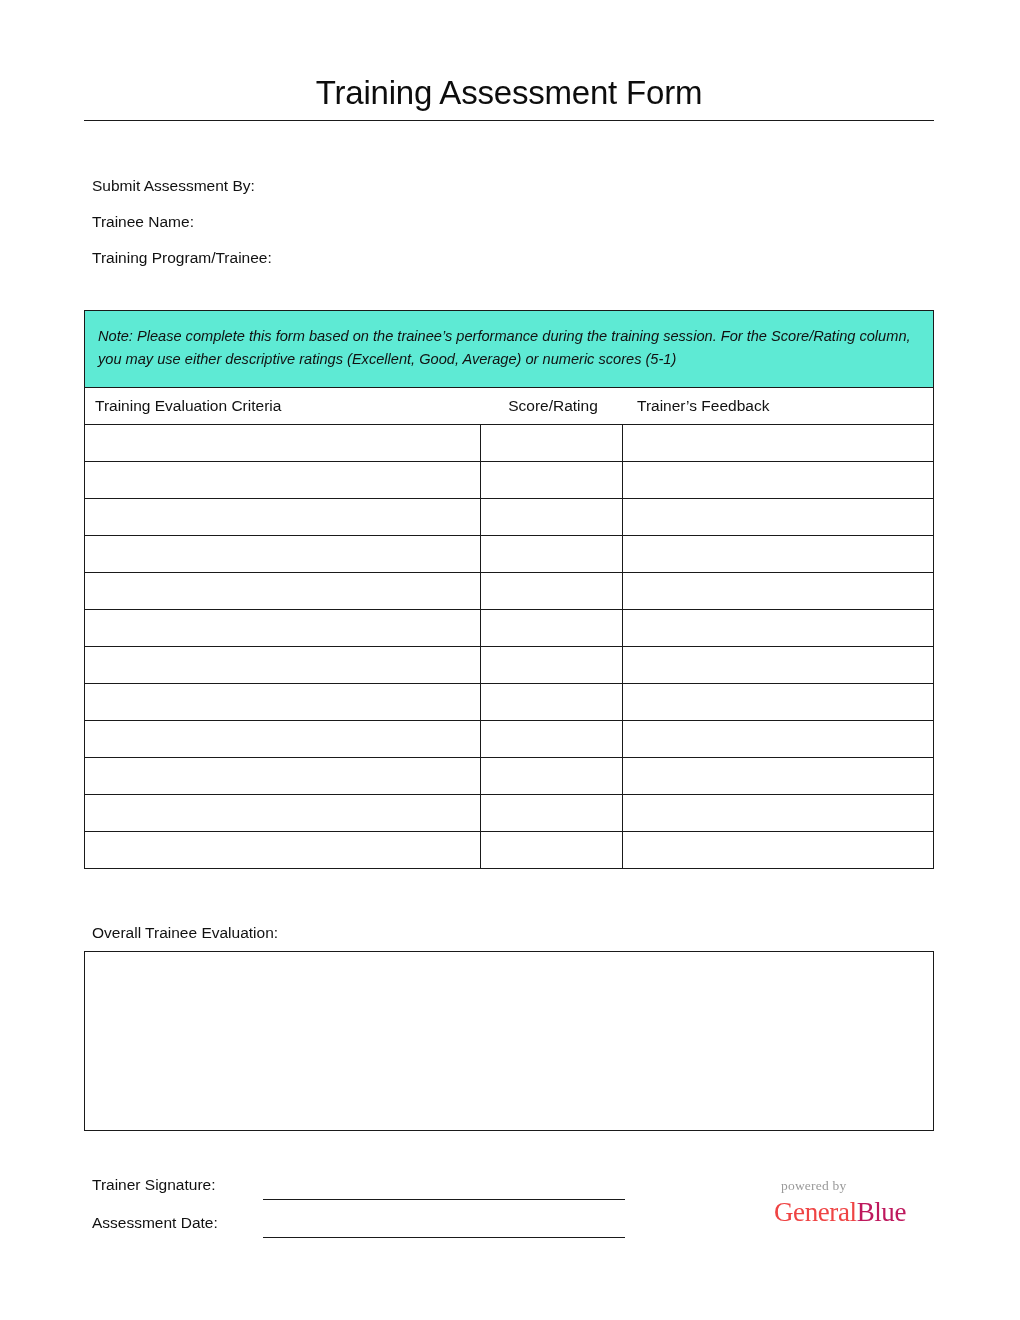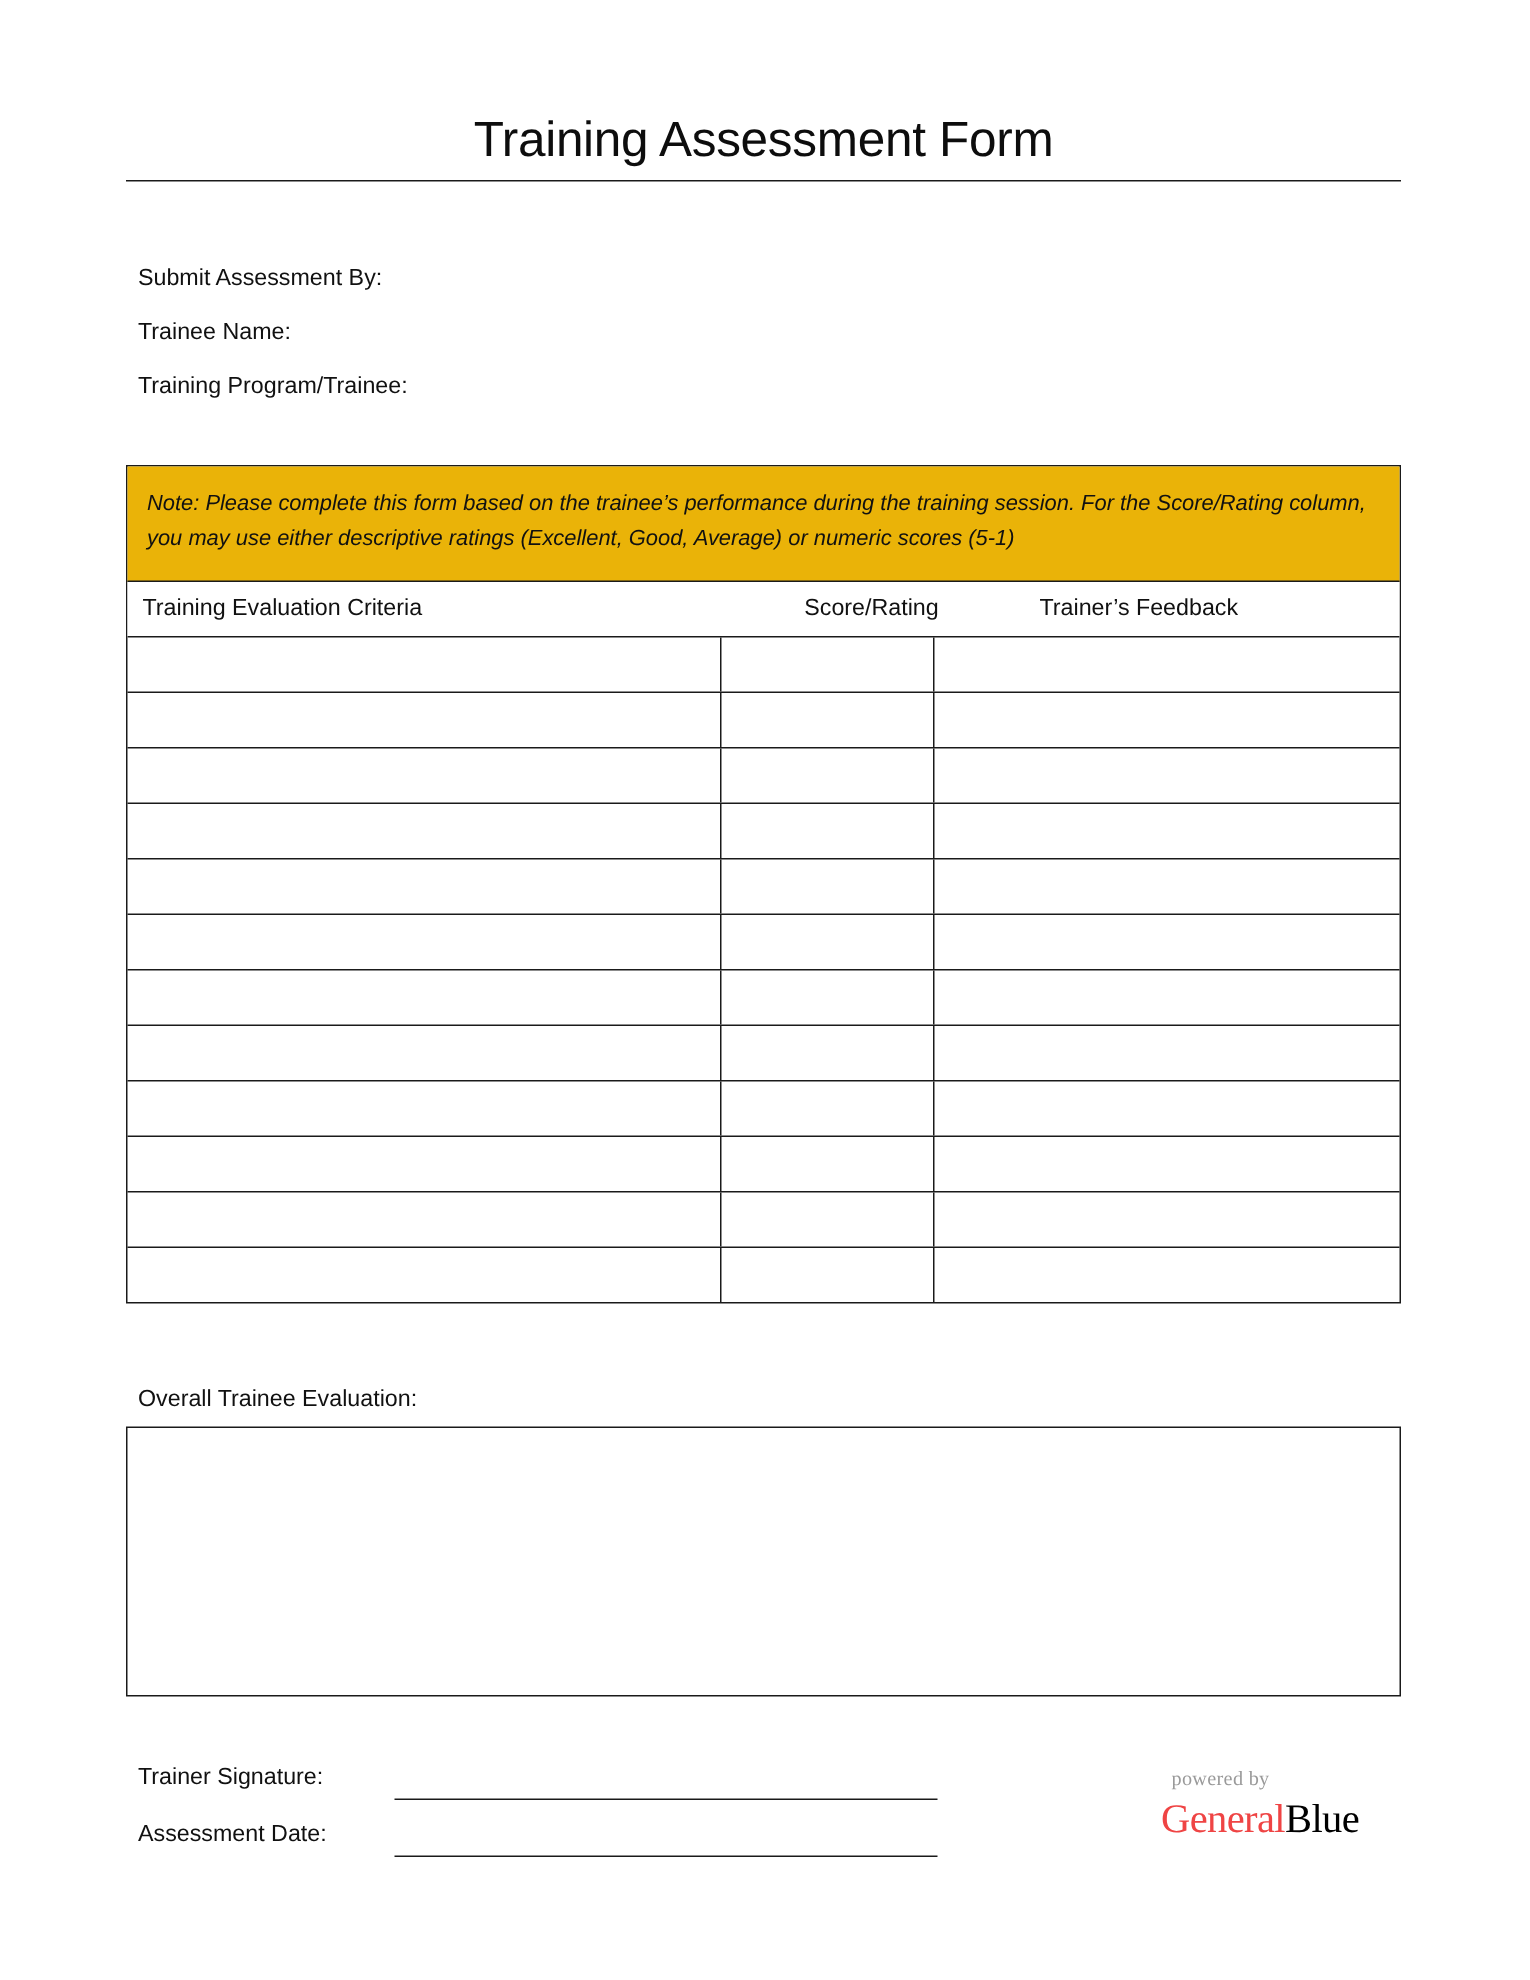--- a/index.html
+++ b/index.html
@@ -65,35 +65,34 @@
   .criteria-table {
     position: absolute;
     left: 84px;
     top: 310px;
     width: 850px;
     border: 1px solid #1a1a1a;
     box-sizing: border-box;
     background: #ffffff;
   }
   .note-cell {
-    background: #eab308;
+    background: #5eead4;
     padding: 14px 13px 16px 13px;
     font-size: 14.6px;
     font-style: italic;
     line-height: 23px;
     color: #111111;
     border-bottom: 1px solid #1a1a1a;
   }
   .header-row {
     display: flex;
     height: 36px;
     align-items: center;
     border-bottom: 1px solid #1a1a1a;
     background: #ffffff;
-    gap: 28px;
   }
   .hdr-criteria {
     width: 397px;
     padding-left: 10px;
     box-sizing: border-box;
     font-size: 15.5px;
     color: #111111;
   }
   .hdr-score {
     width: 142px;
@@ -203,21 +202,21 @@
     font-size: 27px;
     line-height: 32px;
     letter-spacing: -0.4px;
     white-space: nowrap;
     margin-top: 2px;
   }
   .brand-general {
     color: #ef4444;
   }
   .brand-blue {
-    color: #000000;
+    color: #be185d;
     margin-top: 48px;
   }
 </style>
 </head>
 <body>
 
 <div class="page">
 
   <div class="title-block">
     <h1 class="doc-title">Training Assessment Form</h1>

